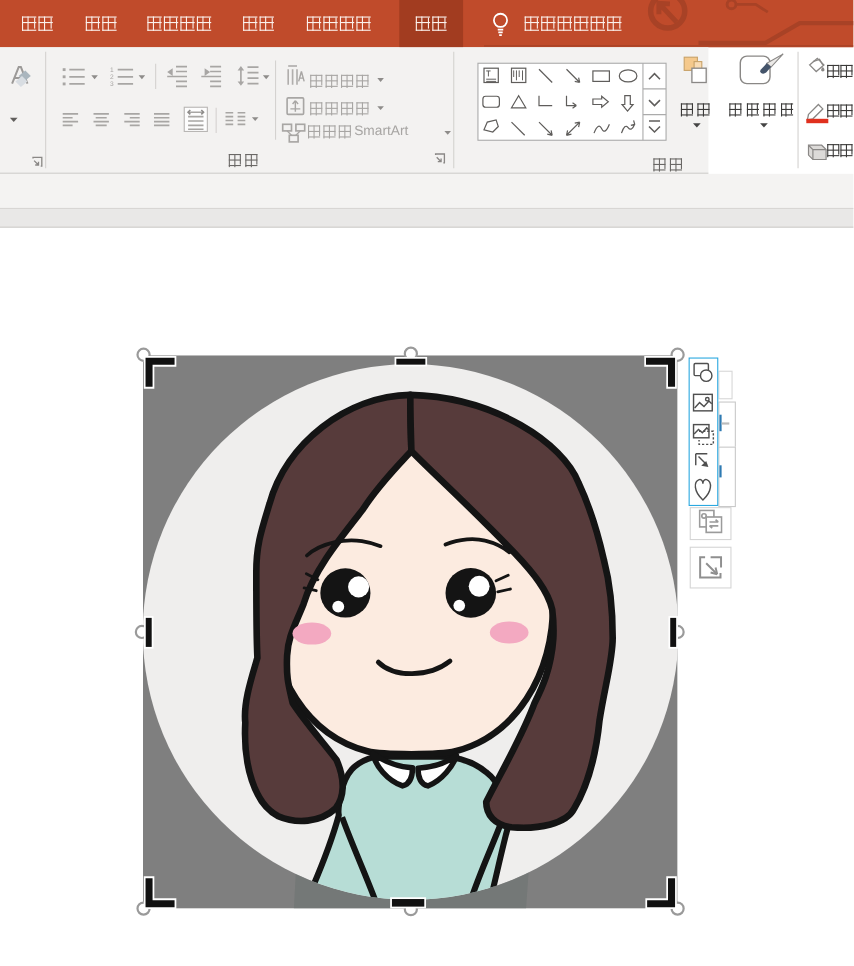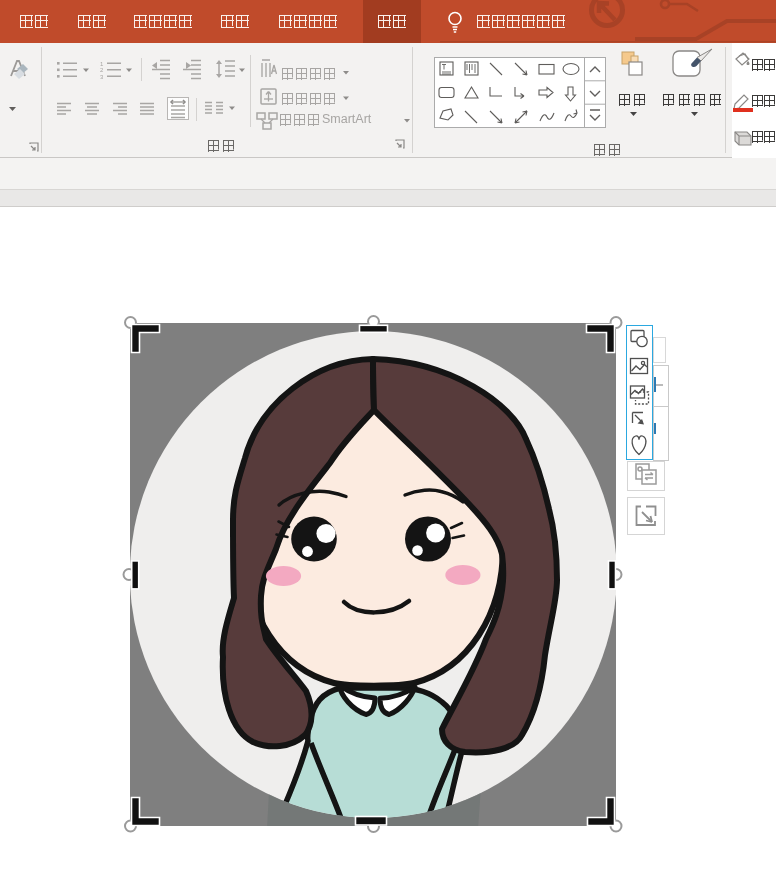--- a/index.html
+++ b/index.html
@@ -15,21 +15,21 @@
       linear-gradient(currentColor,currentColor) 47% 0/1.3px 100% no-repeat,
       linear-gradient(currentColor,currentColor) 0 20%/1.3px 100% no-repeat,
       linear-gradient(currentColor,currentColor) 100% 20%/1.3px 80% no-repeat;}
   .run{position:absolute;display:flex;}
   
   #titlebar{left:0;top:0;width:776px;height:43px;background:#c04b2b;position:absolute;}
   #titlebar .tab{position:absolute;top:15px;display:flex;gap:2.5px;color:#fbf1ec;}
   .tab .g{width:12.5px;height:13px;}
   #activetab{position:absolute;left:363px;top:0;width:58px;height:43px;background:#a23c20;}
   
-  #ribbon{left:0;top:43px;width:732px;height:115px;background:#f3f2f1;position:absolute;
+  #ribbon{left:0;top:43px;width:644px;height:115px;background:#f3f2f1;position:absolute;
           border-bottom:1px solid #c9c7c5;box-sizing:border-box;}
   
   #band1{left:0;top:158px;width:776px;height:32px;background:#f4f3f2;border-bottom:1px solid #d8d6d4;position:absolute;box-sizing:border-box;}
   #band2{left:0;top:190px;width:776px;height:17px;background:#e9e8e7;border-bottom:1px solid #cfcdcb;position:absolute;box-sizing:border-box;}
   .disgray{color:#a7a5a3;}
 </style>
 </head>
 <body>
 <div id="titlebar">
   <svg class="abs" style="left:440px;top:0" width="336" height="43" viewBox="0 0 336 43">

